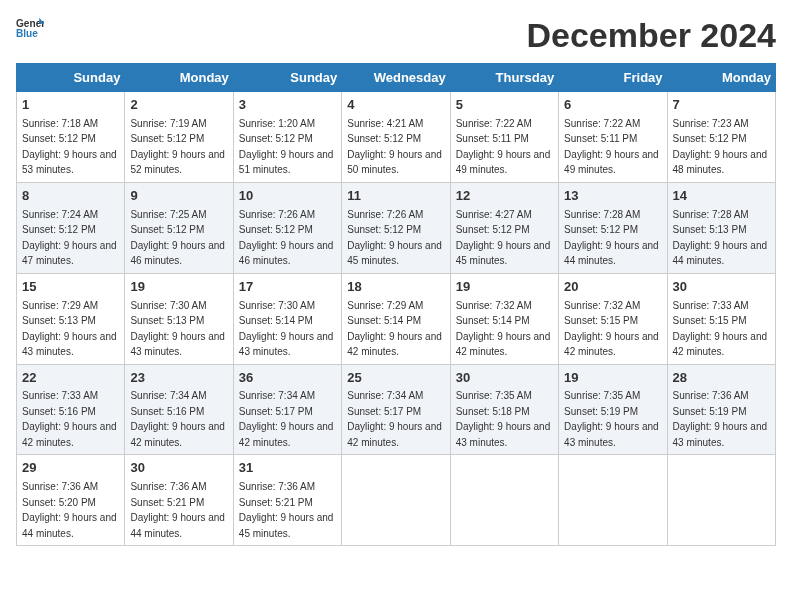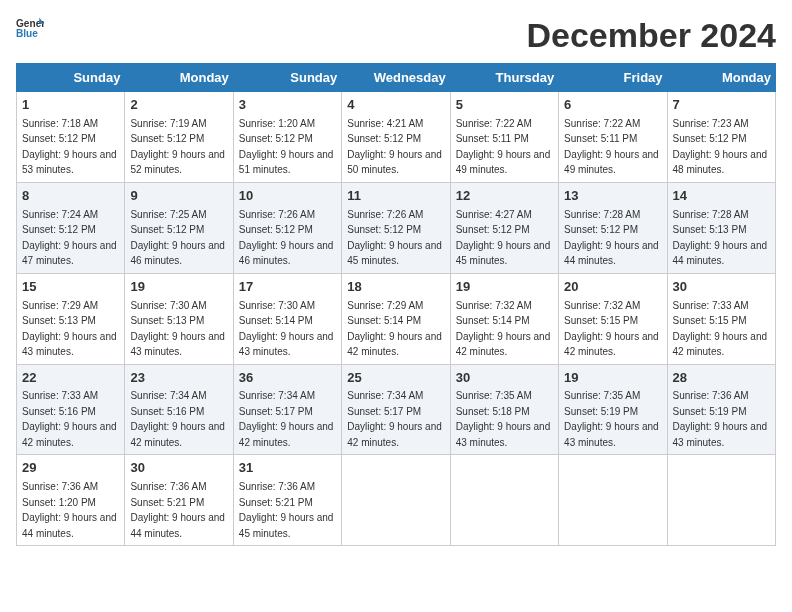--- a/index.html
+++ b/index.html
@@ -140,21 +140,21 @@
       <tr>
         <td><span class="day-num">22</span><span class="day-info">Sunrise: 7:33 AM</span><br><span class="day-info">Sunset: 5:16 PM</span><br><span class="day-info">Daylight: 9 hours and 42 minutes.</span></td>
         <td><span class="day-num">23</span><span class="day-info">Sunrise: 7:34 AM</span><br><span class="day-info">Sunset: 5:16 PM</span><br><span class="day-info">Daylight: 9 hours and 42 minutes.</span></td>
         <td><span class="day-num">36</span><span class="day-info">Sunrise: 7:34 AM</span><br><span class="day-info">Sunset: 5:17 PM</span><br><span class="day-info">Daylight: 9 hours and 42 minutes.</span></td>
         <td><span class="day-num">25</span><span class="day-info">Sunrise: 7:34 AM</span><br><span class="day-info">Sunset: 5:17 PM</span><br><span class="day-info">Daylight: 9 hours and 42 minutes.</span></td>
         <td><span class="day-num">30</span><span class="day-info">Sunrise: 7:35 AM</span><br><span class="day-info">Sunset: 5:18 PM</span><br><span class="day-info">Daylight: 9 hours and 43 minutes.</span></td>
         <td><span class="day-num">19</span><span class="day-info">Sunrise: 7:35 AM</span><br><span class="day-info">Sunset: 5:19 PM</span><br><span class="day-info">Daylight: 9 hours and 43 minutes.</span></td>
         <td><span class="day-num">28</span><span class="day-info">Sunrise: 7:36 AM</span><br><span class="day-info">Sunset: 5:19 PM</span><br><span class="day-info">Daylight: 9 hours and 43 minutes.</span></td>
       </tr>
       <tr>
-        <td><span class="day-num">29</span><span class="day-info">Sunrise: 7:36 AM</span><br><span class="day-info">Sunset: 1:20 PM</span><br><span class="day-info">Daylight: 9 hours and 44 minutes.</span></td>
+        <td><span class="day-num">29</span><span class="day-info">Sunrise: 7:36 AM</span><br><span class="day-info">Sunset: 5:20 PM</span><br><span class="day-info">Daylight: 9 hours and 44 minutes.</span></td>
         <td><span class="day-num">30</span><span class="day-info">Sunrise: 7:36 AM</span><br><span class="day-info">Sunset: 5:21 PM</span><br><span class="day-info">Daylight: 9 hours and 44 minutes.</span></td>
         <td><span class="day-num">31</span><span class="day-info">Sunrise: 7:36 AM</span><br><span class="day-info">Sunset: 5:21 PM</span><br><span class="day-info">Daylight: 9 hours and 45 minutes.</span></td>
         <td class="empty"></td>
         <td class="empty"></td>
         <td class="empty"></td>
         <td class="empty"></td>
       </tr>
     </tbody>
 </table>
 

